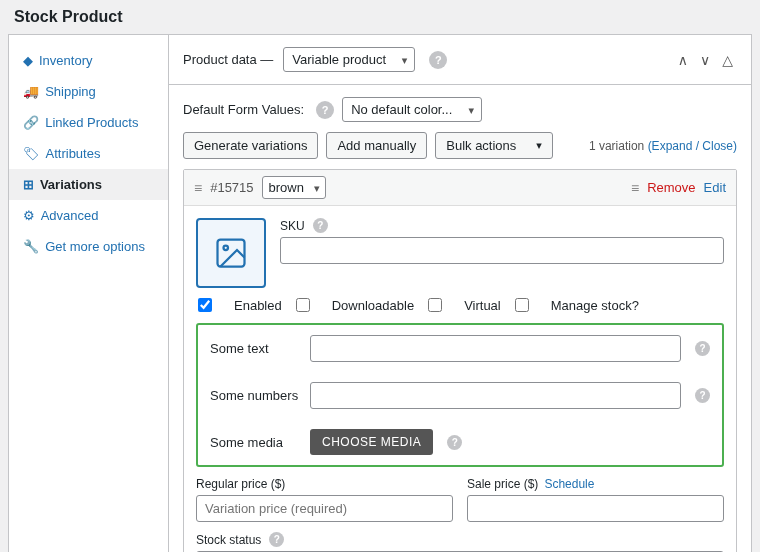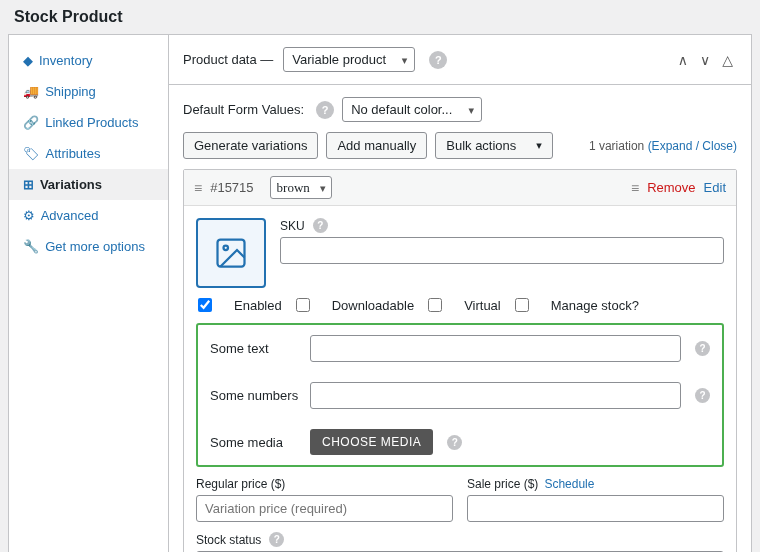--- a/index.html
+++ b/index.html
@@ -47,22 +47,22 @@
 
     
     .default-form-row { display: flex; align-items: center; gap: 8px; margin-bottom: 10px; }
     .color-select-wrapper { position: relative; display: inline-block; }
     .color-select { border: 1px solid #8c8f94; border-radius: 3px; padding: 4px 24px 4px 8px; font-size: 13px; color: #1d2327; background: #fff; cursor: pointer; appearance: none; -webkit-appearance: none; min-width: 140px; }
     .color-select-wrapper::after { content: '▾'; position: absolute; right: 8px; top: 50%; transform: translateY(-50%); pointer-events: none; font-size: 11px; color: #555; }
 
     
     .variation-row { border: 1px solid #c3c4c7; margin-bottom: 8px; border-radius: 2px; }
     .variation-header { display: flex; align-items: center; padding: 6px 10px; background: #f6f7f7; border-bottom: 1px solid #ddd; gap: 8px; }
-    .variation-id { font-size: 13px; color: #555; margin-right: 8px; }
-    .variation-color-select { border: 1px solid #8c8f94; border-radius: 3px; padding: 3px 20px 3px 6px; font-size: 13px; color: #1d2327; background: #fff; cursor: pointer; appearance: none; font-family: Liberation Serif, serif; -webkit-appearance: none; }
+    .variation-id { font-size: 13px; color: #555; margin-right: 0; }
+    .variation-color-select { border: 1px solid #8c8f94; border-radius: 3px; padding: 3px 20px 3px 6px; font-size: 13px; color: #1d2327; background: #fff; cursor: pointer; appearance: none; -webkit-appearance: none; }
     .variation-color-wrapper { position: relative; display: inline-block; }
     .variation-color-wrapper::after { content: '▾'; position: absolute; right: 6px; top: 50%; transform: translateY(-50%); pointer-events: none; font-size: 11px; color: #555; }
     .variation-actions { margin-left: auto; display: flex; align-items: center; gap: 8px; }
     .remove-link { color: #cc1818; cursor: pointer; font-size: 13px; }
     .edit-link { color: #2271b1; cursor: pointer; font-size: 13px; }
     .lines-icon { color: #888; font-size: 14px; }
 
     
     .variation-body { padding: 12px; display: flex; flex-direction: column; gap: 10px; }
     .variation-top { display: flex; gap: 14px; align-items: flex-start; }

